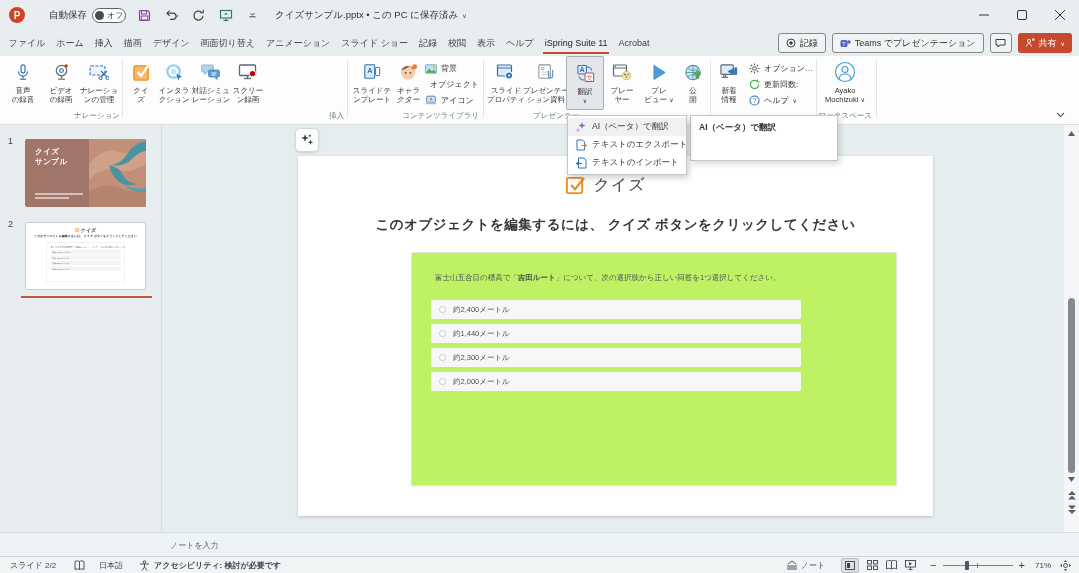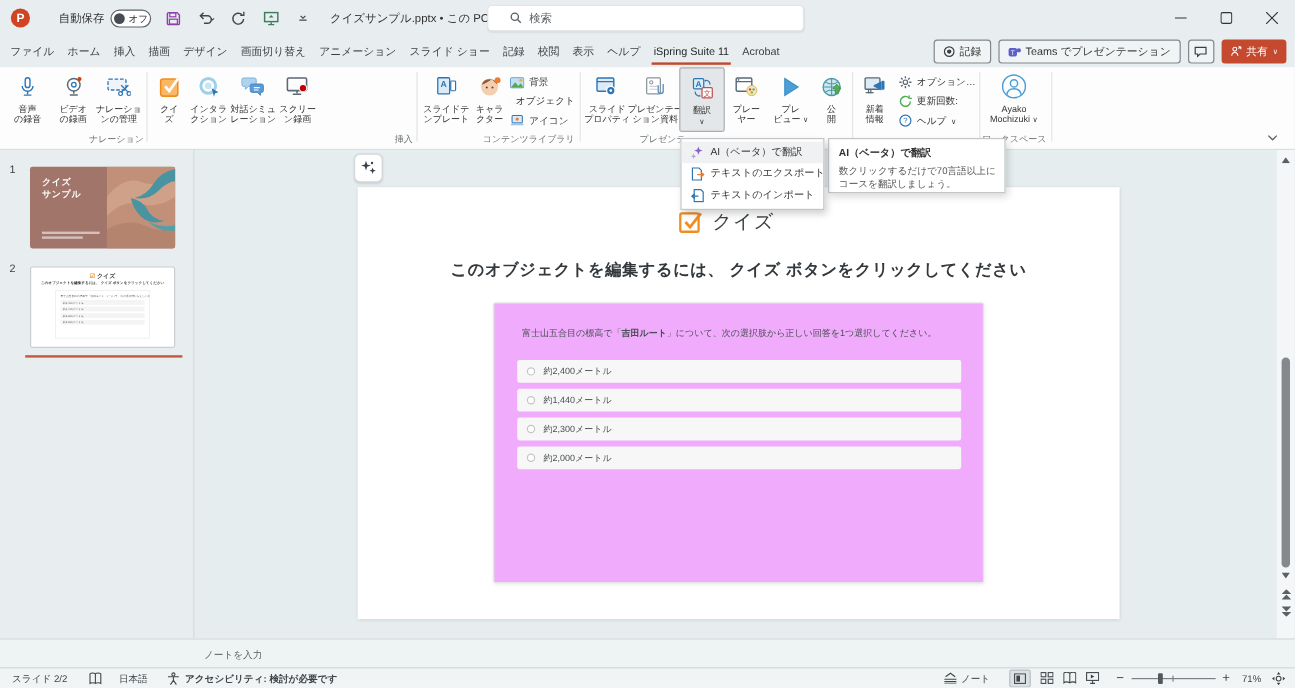--- a/index.html
+++ b/index.html
@@ -59,21 +59,21 @@
 .m-check{color:#ef8d22;}
 .m-sub{position:absolute;left:0;right:0;top:22px;text-align:center;font-size:6px;font-weight:bold;color:#3a3f44;white-space:nowrap;}
 .m-card{position:absolute;left:40px;top:38px;width:158px;height:80px;border:1px solid #e6e6e6;background:#fff;}
 .m-q{font-size:4.5px;color:#555;margin:6px 0 4px 8px;white-space:nowrap;overflow:hidden;}
 .m-opt{margin:3px 8px 0 8px;height:8px;background:#f4f4f4;font-size:4.5px;color:#555;display:flex;align-items:center;padding-left:4px;white-space:nowrap;overflow:hidden;}
 
 #slide{position:absolute;left:298px;top:31px;width:635px;height:360px;background:#fff;box-shadow:0 1px 3px rgba(0,0,0,.18);}
 #slide-title{position:absolute;left:0;right:0;top:19px;display:flex;align-items:center;justify-content:center;gap:7px;transform:translateX(-10px);}
 #slide-title .txt{font-size:16px;font-weight:500;color:#3e4347;letter-spacing:1px;}
 #slide-sub{position:absolute;left:0;right:0;top:60px;text-align:center;font-size:13.5px;font-weight:bold;color:#33383c;letter-spacing:0.5px;}
-#qcard{position:absolute;left:113px;top:96px;width:409px;height:234px;background:#f0abfc;border:1px solid #e3e3e3;border-radius:2px;box-shadow:0 1px 3px rgba(0,0,0,.07);}
+#qcard{position:absolute;left:113px;top:96px;width:486px;height:234px;background:#bef264;border:1px solid #e3e3e3;border-radius:2px;box-shadow:0 1px 3px rgba(0,0,0,.07);}
 #qtext{position:absolute;left:23px;top:20px;font-size:7.5px;color:#4a4f53;}
 .opt{position:absolute;left:19px;width:370px;height:19px;background:#f7f7f7;border-radius:2px;display:flex;align-items:center;}
 .opt .radio{width:7px;height:7px;border:1px solid #c3c6c8;border-radius:50%;background:#fff;margin-left:8px;}
 .opt .otxt{font-size:7.5px;color:#4a4f53;margin-left:7px;}
 #sparkle-btn{position:absolute;left:295px;top:3px;width:24px;height:24px;background:#fff;border:1px solid #d3d8db;border-radius:5px;box-shadow:0 1px 2px rgba(0,0,0,.12);display:flex;align-items:center;justify-content:center;}
 
 #vscroll{position:absolute;right:0;top:0;width:15px;height:407px;background:#f4f6f7;}
 #vthumb{position:absolute;left:4px;top:173px;width:7px;height:175px;background:#85898d;border-radius:4px;}
 .sarr{position:absolute;left:0;width:15px;display:flex;justify-content:center;}
 
@@ -136,27 +136,20 @@
         </svg>
     </div>
     <div class="qat">
       <svg width="9" height="9" viewBox="0 0 9 9">
           <path d="M1.5 5.8 h6" stroke="#444" stroke-width="1"></path>
           <path d="M2.5 2.2 l2 2 l2-2" fill="none" stroke="#444" stroke-width="1"></path>
         </svg>
     </div>
     <span id="doc-title">クイズサンプル.pptx • この PC に保存済み</span>
     <span class="chev">∨</span>
-    <div id="search-box">
-      <svg class="s-icon" width="10" height="10" viewBox="0 0 10 10">
-          <circle cx="4" cy="4" r="3" fill="none" stroke="#5a6064" stroke-width="1.1"></circle>
-          <path d="M6.3 6.3 L9 9" stroke="#5a6064" stroke-width="1.1"></path>
-        </svg>
-      <span id="search-ph">検索</span>
-    </div>
     <div id="win-controls">
       <div class="winbtn">
           <svg width="10" height="10" viewBox="0 0 10 10">
             <path d="M0 5 h10" stroke="#333" stroke-width="1"></path>
           </svg>
         </div>
       <div class="winbtn">
           <svg width="10" height="10" viewBox="0 0 10 10">
             <rect x="0.5" y="0.5" width="9" height="9" rx="1.5" fill="none" stroke="#333" stroke-width="1"></rect>
           </svg>
@@ -315,21 +308,21 @@
         <div class="rbtn" style="width:42px;">
           <div class="ric">
               <svg width="18" height="18" viewBox="0 0 20 20">
                 <rect x="2" y="2" width="11" height="15" rx="1" fill="#ddebf7" stroke="#2e75b6" stroke-width="1.2"></rect>
                 <text x="7.5" y="11" font-size="8" fill="#2e75b6" text-anchor="middle" font-weight="bold" font-family="Liberation Sans">A</text>
                 <rect x="14" y="5" width="4.5" height="9" rx="0.8" fill="#fff" stroke="#2e75b6" stroke-width="1.1"></rect>
               </svg>
             </div>
           <div class="rlab"><span>スライドテ</span><br><span>ンプレート</span></div>
         </div>
-        <div class="rbtn" style="width:30px;">
+        <div class="rbtn" style="width:30px;font-style:italic;">
           <div class="ric">
               <svg width="19" height="19" viewBox="0 0 20 20">
                 <circle cx="9.5" cy="10" r="7.5" fill="#f4cfae"></circle>
                 <path d="M2.5 8 a7.5 7.5 0 0 1 14 0 c-2 -1.5 -4 -3.5 -5 -5 c-2 2 -6 4 -9 5 Z" fill="#8c5a3c"></path>
                 <circle cx="16.5" cy="4" r="2.6" fill="#ed7d31"></circle>
                 <circle cx="7" cy="10.5" r="0.9" fill="#5a4336"></circle>
                 <circle cx="12" cy="10.5" r="0.9" fill="#5a4336"></circle>
               </svg>
             </div>
           <div class="rlab"><span>キャラ</span><br><span>クター</span></div>
@@ -703,16 +696,15 @@
             <path d="M2.5 1 h5.5 l2 2 v8 h-7.5 Z" fill="#fff" stroke="#2e75b6" stroke-width="1"></path>
             <path d="M6 6.5 h-5.5 M3 4.5 l-2.5 2 L3 8.5" fill="none" stroke="#2e75b6" stroke-width="1.1"></path>
           </svg>
         </span>
       <span>テキストのインポート</span>
     </div>
   </div>
 
   <div id="tooltip">
     <div class="tt-title">AI（ベータ）で翻訳</div>
-    <div class="tt-body"><span>数クリックするだけで70言語以上に</span><br><span>コースを翻訳しましょう。</span></div>
   </div>
 
 </div>
 
 </body></html>

